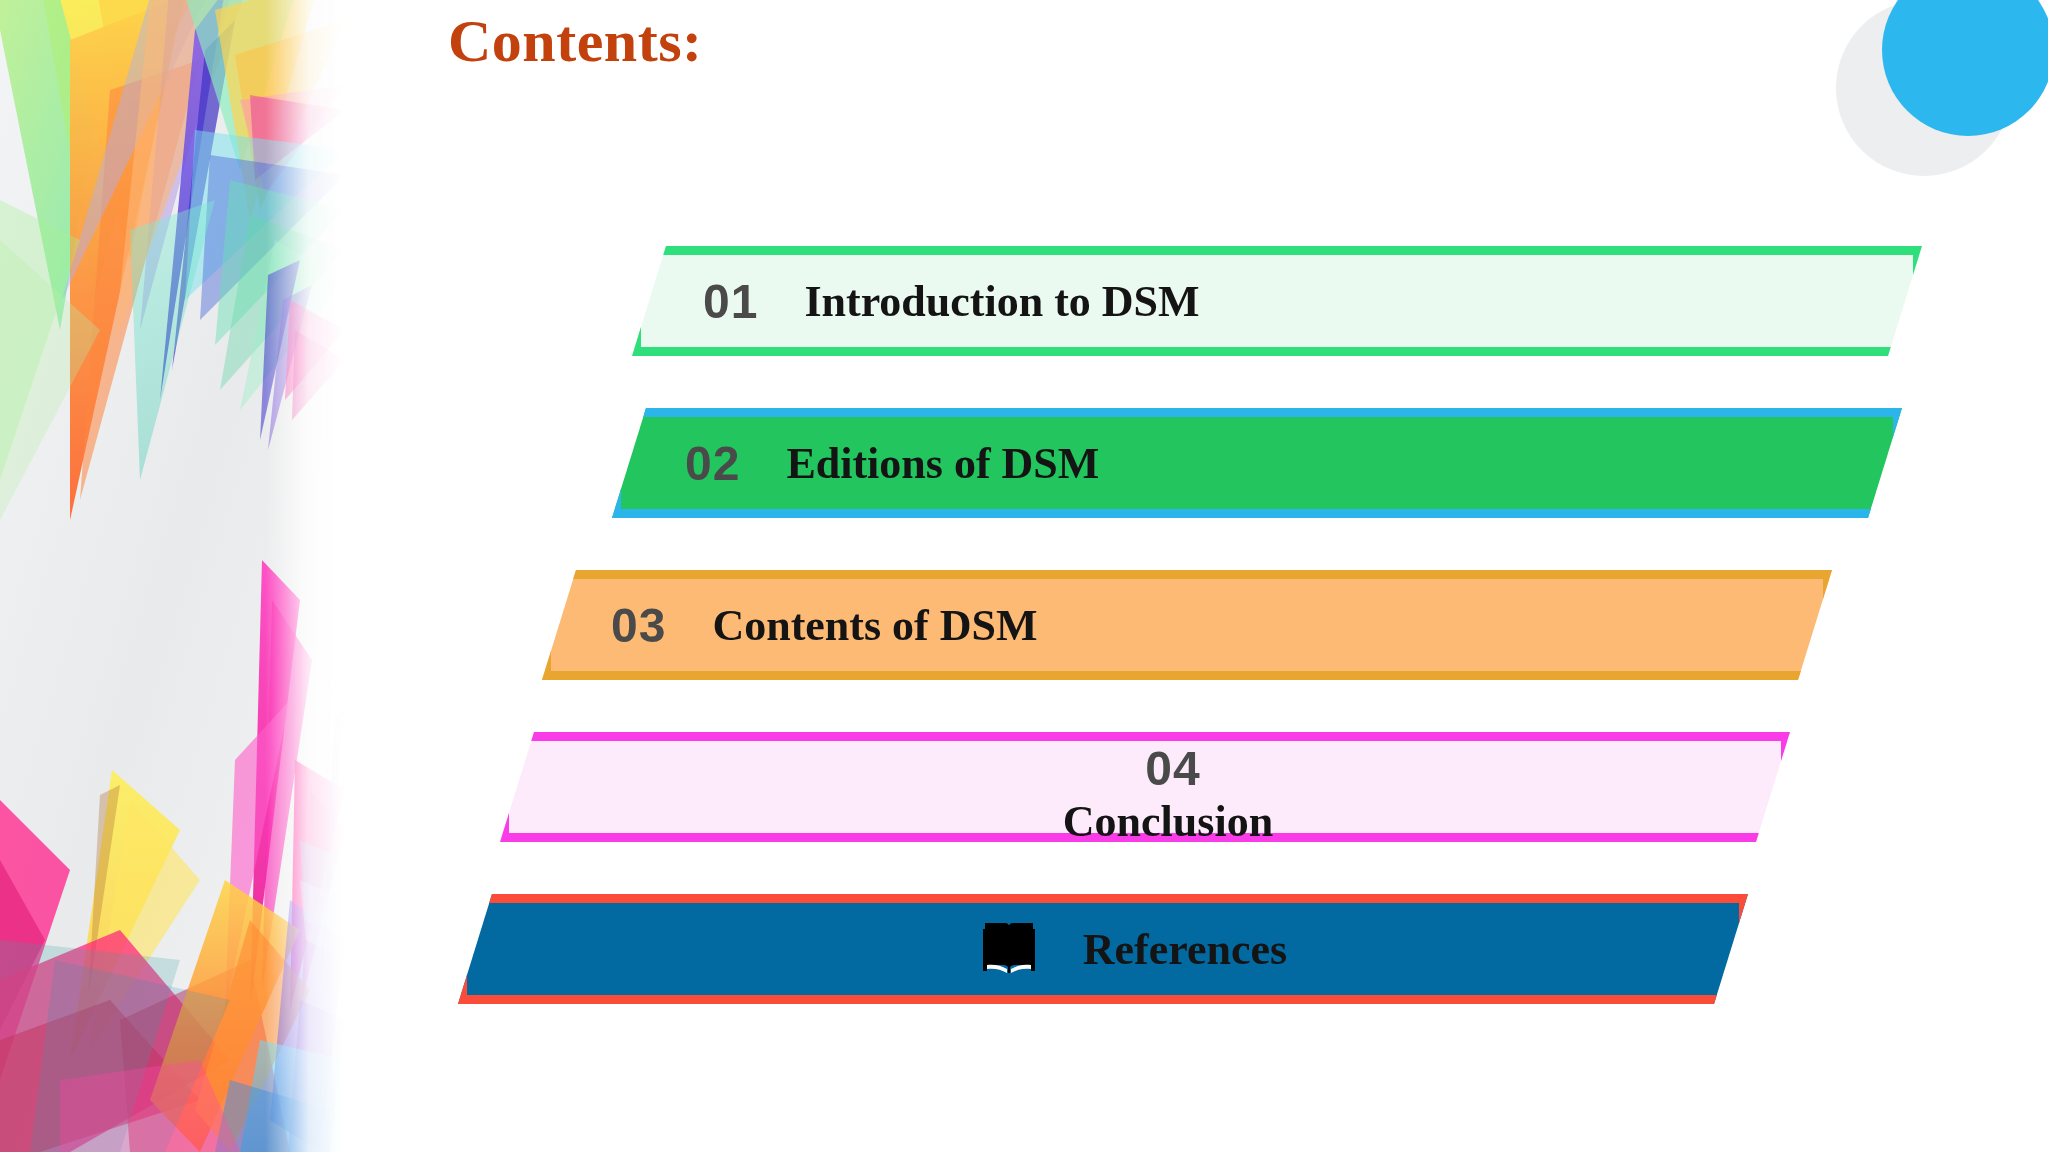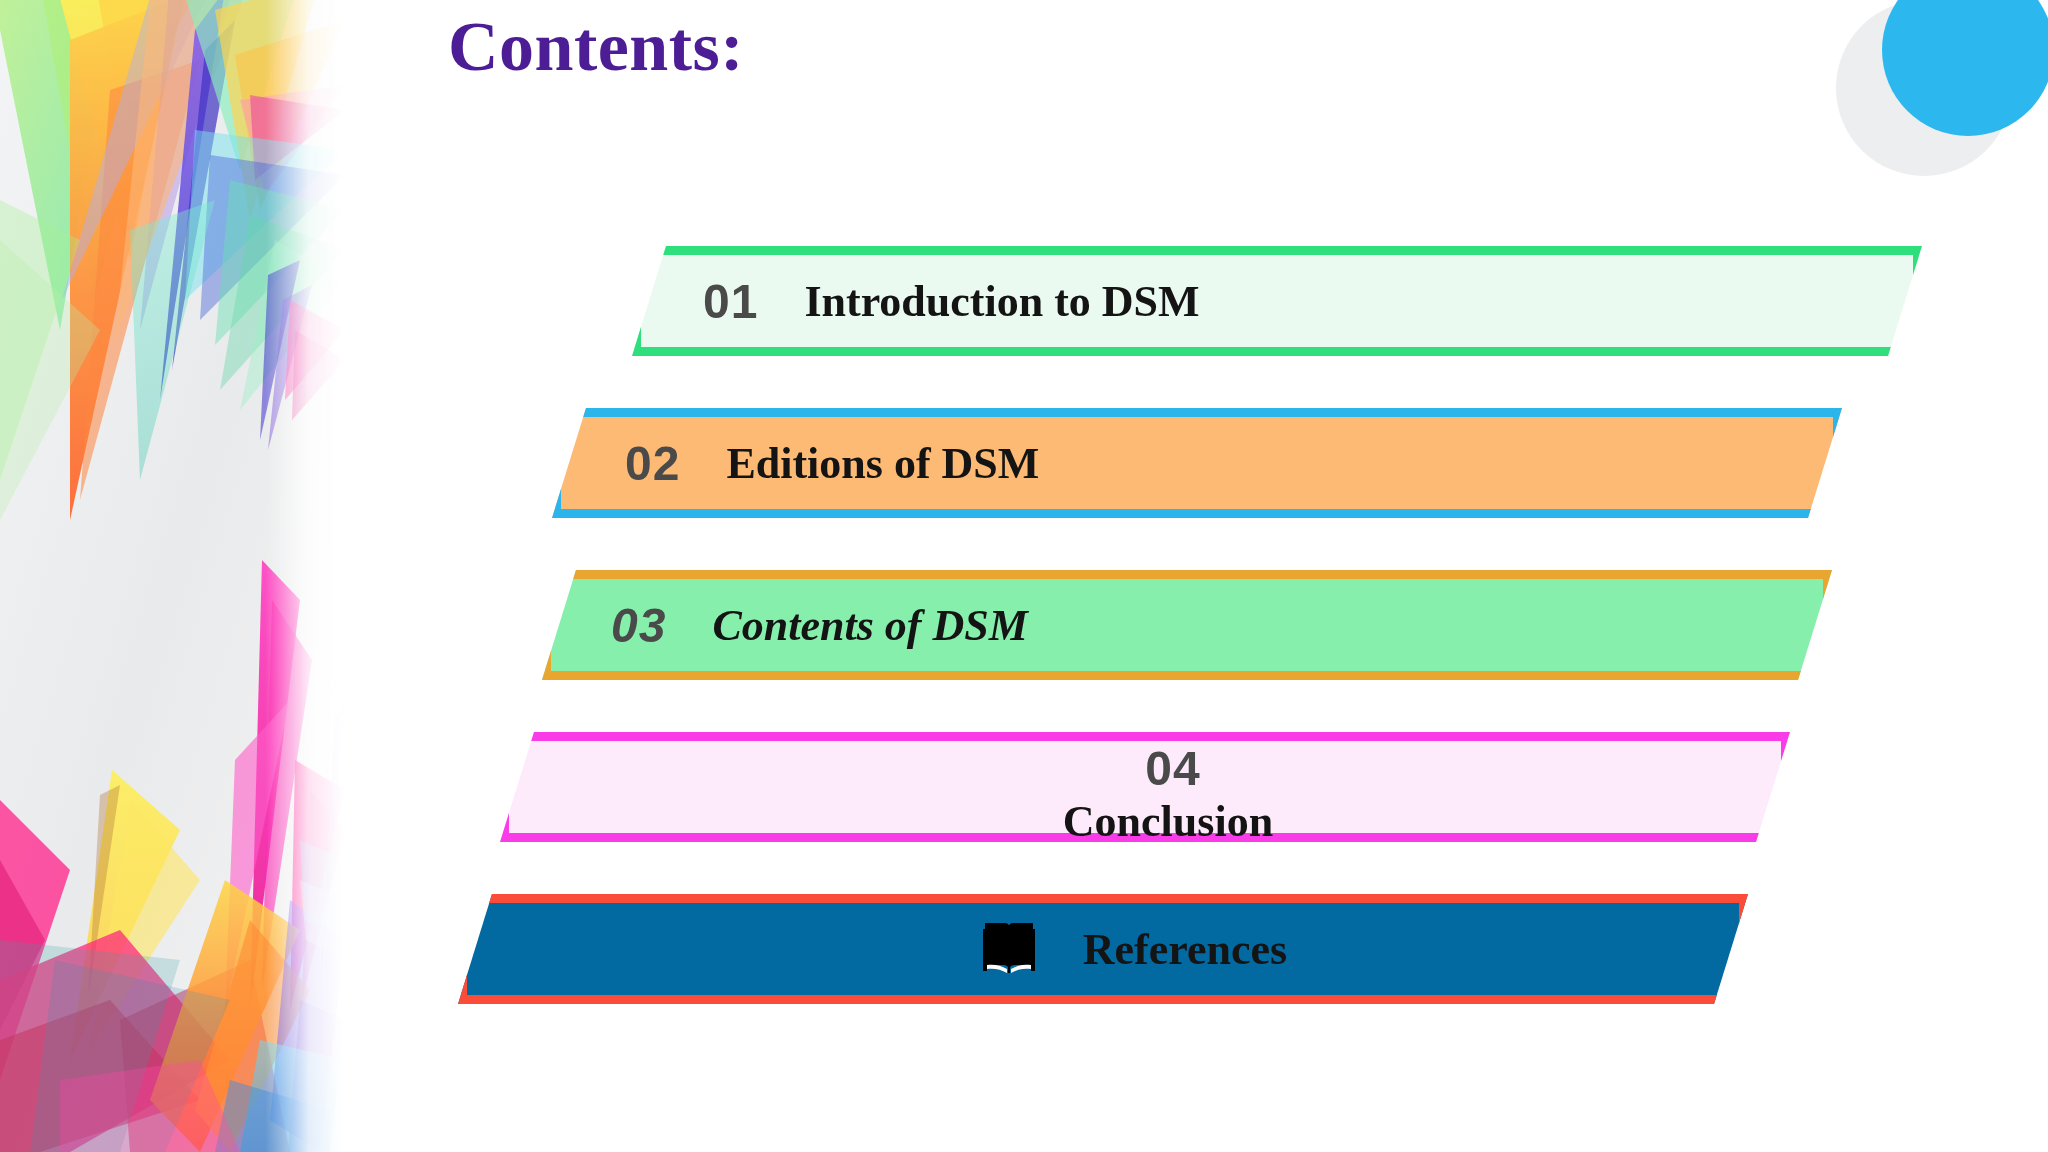--- a/index.html
+++ b/index.html
@@ -70,23 +70,23 @@
     background: #2cb8ef;
   }
 
   
   .page-title {
     position: absolute;
     left: 448px;
     top: 10px;
     font-family: "Liberation Serif", serif;
     font-weight: bold;
-    font-size: 70px;
+    font-size: 60px;
     line-height: 1.05;
-    color: #4c1d95;
+    color: #c2410c;
     letter-spacing: 0.5px;
     white-space: nowrap;
   }
 
   
   .contents-list {
     position: absolute;
     left: 0;
     top: 246px;
     width: 2048px;
@@ -129,22 +129,22 @@
   .bar-icon {
     margin-left: 62px;
     flex: 0 0 auto;
     display: flex;
     align-items: center;
   }
   .bar-icon + .bar-label { margin-left: 46px; }
 
   
   .bar-1 { left: 632px;  width: 1290px; border-color: #2fdf7c; background: #ebfaf0; }
-  .bar-2 { left: 552px;  width: 1290px; border-color: #2bb5ea; background: #fdba74; }
-  .bar-3 { left: 542px;  width: 1290px; border-color: #e8a52f; background: #86efac; font-style: italic; }
+  .bar-2 { left: 612px;  width: 1290px; border-color: #2bb5ea; background: #22c55e; }
+  .bar-3 { left: 542px;  width: 1290px; border-color: #e8a52f; background: #fdba74; }
   .bar-4 { left: 500px;  width: 1290px; border-color: #f93be8; background: #fdebfb; flex-direction: column; }
   .bar-5 { left: 458px;  width: 1290px; border-color: #fb4b39; background: #0369a1; justify-content: center; }
 
   .bar-2 .bar-num { margin-left: 64px; }
   .bar-3 .bar-num { margin-left: 60px; }
   .bar-4 .bar-num { margin-left: 56px; }
 </style>
 </head>
 <body>
 

